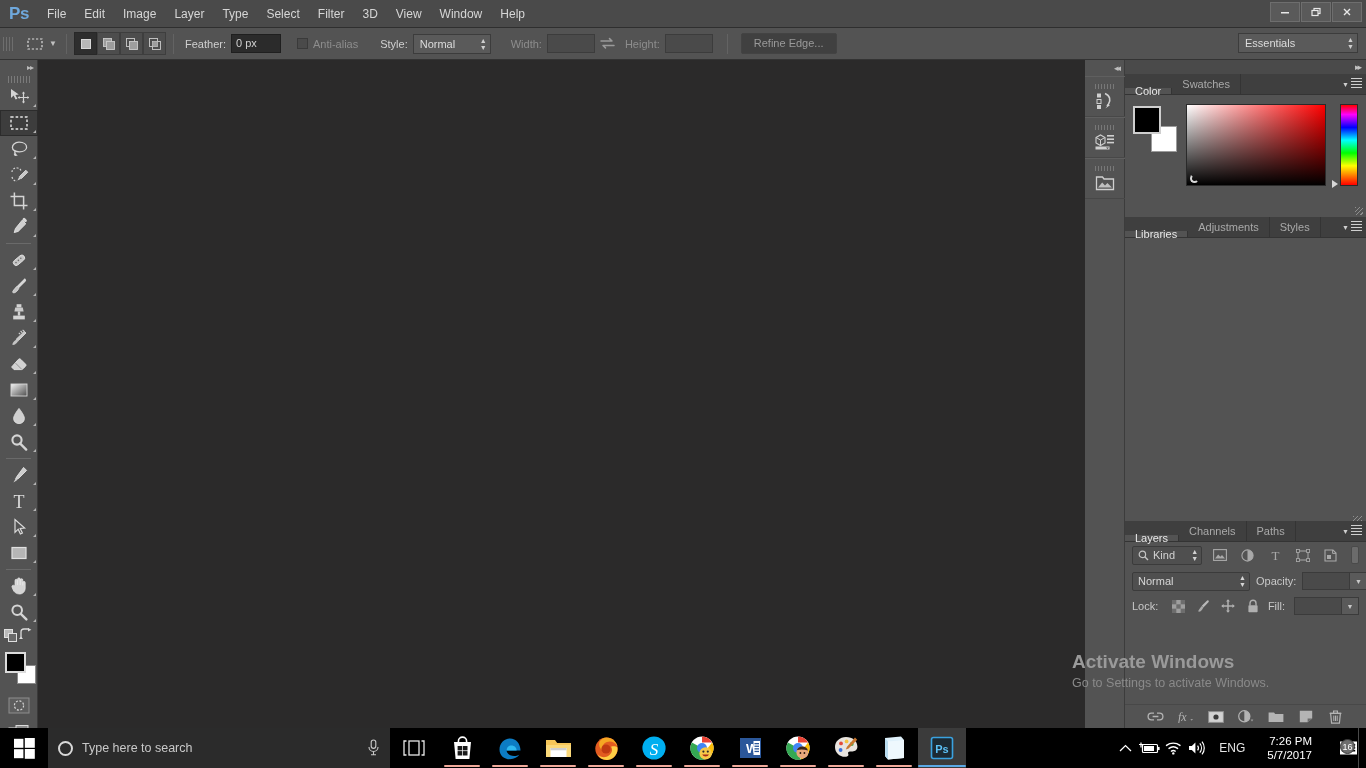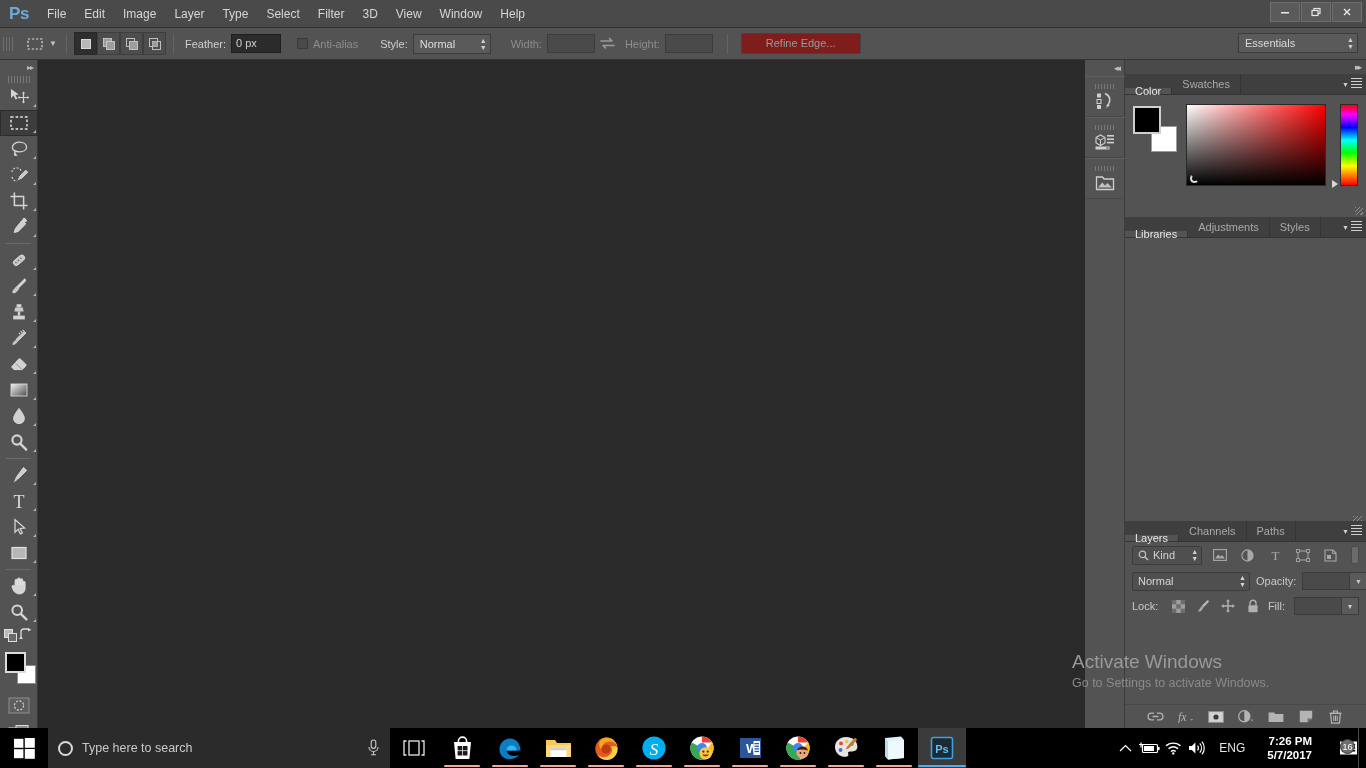--- a/index.html
+++ b/index.html
@@ -68,22 +68,22 @@
   .chk{
     width:11px;height:11px;background:#4a4a4a;border:1px solid #3a3a3a;margin-right:5px;
   }
   .select{
     background:#5a5a5a; border:1px solid #3c3c3c; height:20px;
     display:flex; align-items:center; padding:0 3px 0 6px; color:#dcdcdc; font-size:11px;
     cursor:default; position:relative;
   }
   .select .stepper{ margin-left:auto; padding-left:10px; font-size:7px; line-height:7px; color:#cfcfcf; text-align:center;}
   .btn3d{
-    background:#7f1d1d; border:1px solid #434343; height:21px; line-height:19px;
-    padding:0 24px; color:#9a9a9a; font-size:11px; cursor:default; border-radius:2px;
+    background:#404040; border:1px solid #434343; height:21px; line-height:19px;
+    padding:0 12px; color:#9a9a9a; font-size:11px; cursor:default; border-radius:2px;
   }
   .ws-select{
     position:absolute; right:8px; top:5px; width:120px;
   }
 
   
   .toolbar{
     position:absolute; left:0; top:60px; width:38px; height:668px;
     background:#535353; border-right:1px solid #3a3a3a;
   }
@@ -205,21 +205,21 @@
     background:#535353; display:flex; align-items:center; justify-content:center; gap:13px;
     border-top:1px solid #484848;
   }
   .lp-bottom .bicon{ width:17px;height:17px;display:flex;align-items:center;justify-content:center;color:#b4b4b4;cursor:default;}
 
   
   .watermark{
     position:absolute; left:1072px; top:650px; width:290px; pointer-events:none;
     color:#8e8e8e;
   }
-  .wm-title{ font-size:19px; color:#9a9a9a; font-weight:normal; line-height:24px; }
+  .wm-title{ font-size:19px; color:#9a9a9a; font-weight:bold; line-height:24px; }
   .wm-sub{ font-size:12.5px; color:#8a8a8a; line-height:18px; }
 
   
   .taskbar{
     position:absolute; left:0; bottom:0; width:1366px; height:40px;
     background:#000; display:flex; align-items:center;
   }
   .start{
     width:48px; height:40px; display:flex; align-items:center; justify-content:center; cursor:default;
   }
@@ -237,21 +237,21 @@
   .tbapp .underline{
     position:absolute; left:6px; right:6px; bottom:1px; height:2px; background:#f0a99a; border-radius:1px;
   }
   .tbapp.active .underline{ left:0; right:0; height:2px; background:#5aa9e6; }
   .tray{
     margin-left:auto; height:40px; display:flex; align-items:center; color:#e9e9e9; padding-right:0;
   }
   .tray-icon{ width:24px;height:40px;display:flex;align-items:center;justify-content:center;cursor:default;color:#fff;}
   .tray-lang{ font-size:12px; padding:0 10px; color:#e5e5e5; cursor:default; }
   .tray-clock{
-    padding:0 12px; text-align:right; font-size:11.5px; line-height:14px; color:#fff; cursor:default;font-weight:bold;
+    padding:0 12px; text-align:right; font-size:11.5px; line-height:14px; color:#fff; cursor:default;
   }
   .tray-action{ width:34px;height:24px;display:flex;align-items:center;justify-content:flex-end;position:relative;cursor:default;}
   .tray-badge{
     position:absolute; right:3px; bottom:6px; width:15px;height:15px;border-radius:50%;
     background:#6e6e6e; color:#fff; font-size:9px; display:flex;align-items:center;justify-content:center;
     border:1px solid #3a3a3a;
   }
   .showdesk{ width:8px;height:40px; border-left:1px solid #4a4a4a; cursor:default;}
 </style>
 </head>

